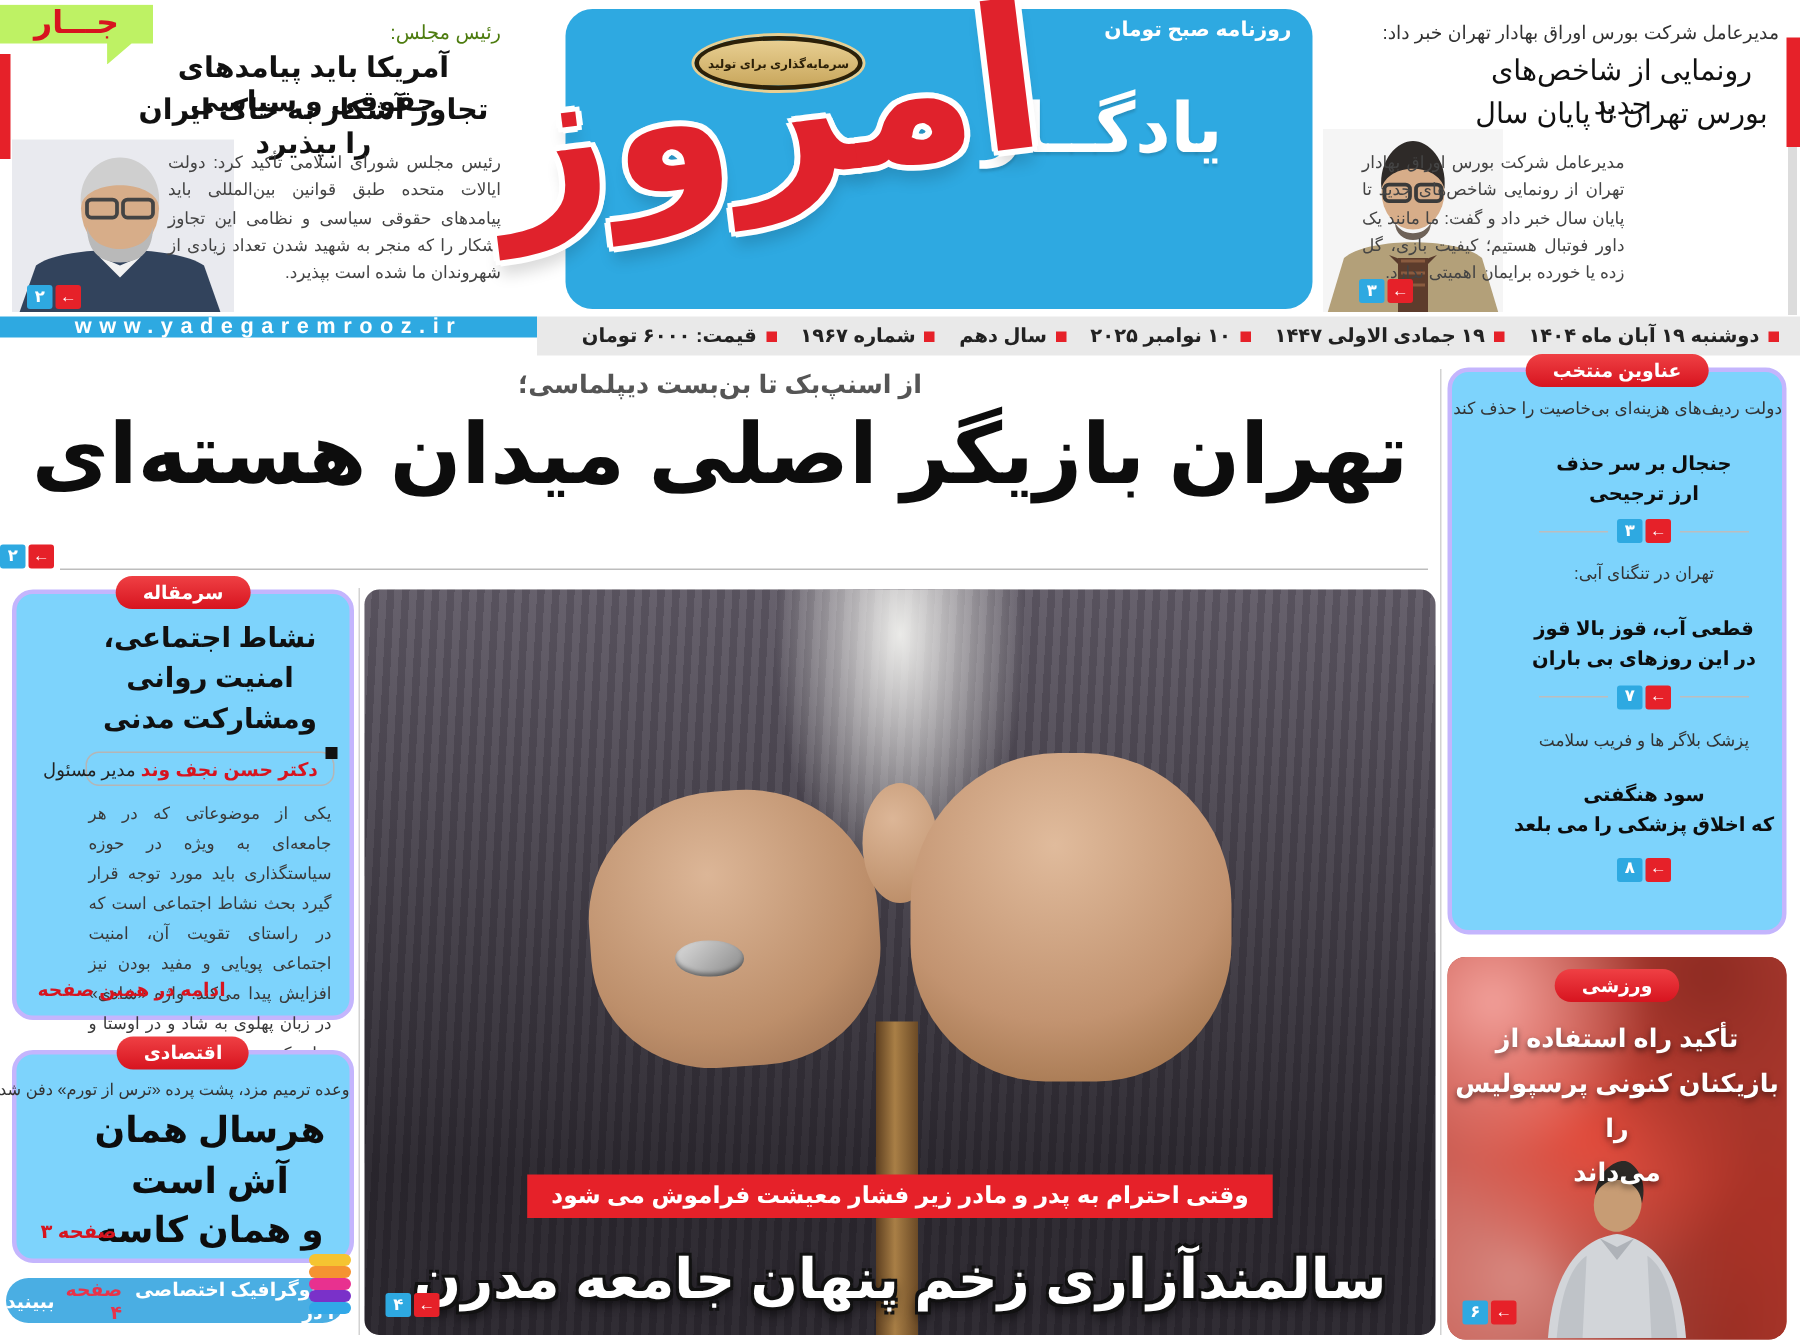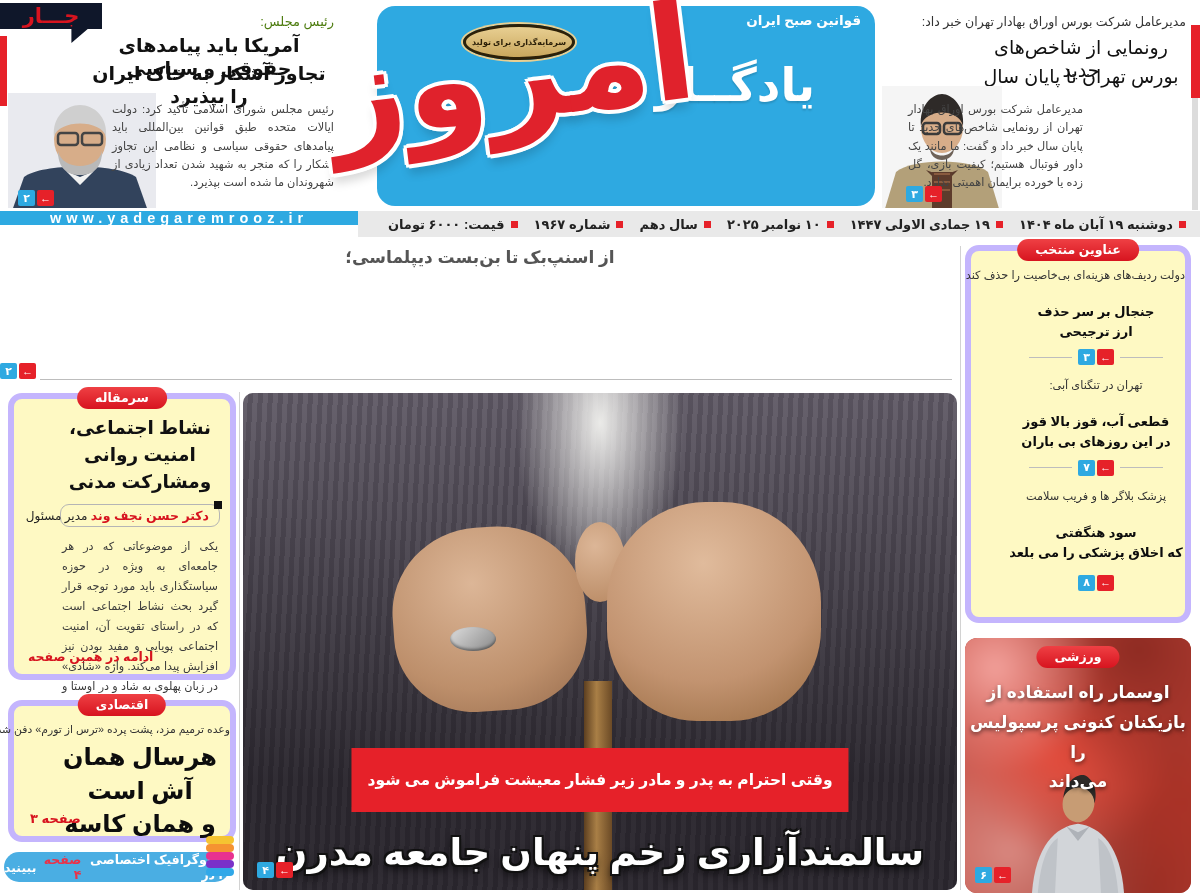--- a/index.html
+++ b/index.html
@@ -1,35 +1,35 @@
 <!DOCTYPE html>
 <html lang="fa"><head>
 <meta charset="utf-8">
 <style>
   * { margin:0; padding:0; box-sizing:border-box; }
   html,body { background:#fff; }
   body { font-family:"Liberation Sans","DejaVu Sans",sans-serif; }
   .page { position:relative; width:1200px; height:895px; background:#fff; overflow:hidden; direction:rtl; margin:0 auto; }
 
   
-  .card { position:absolute; background:#fef9c3; border:6px solid #c4b5fd; border-radius:14px;padding-left:36px; }
+  .card { position:absolute; background:#7dd3fc; border:3px solid #c4b5fd; border-radius:14px;padding-left:36px; }
   .pill { position:absolute; top:-12px; left:50%; transform:translateX(-50%);
           background:linear-gradient(#ef4044,#d7141f); color:#fff; font-size:12.5px; font-weight:bold;
           padding:3px 18px 4px; border-radius:12px; white-space:nowrap; z-index:2; }
   .marker { direction:ltr; display:inline-flex; gap:2px; }
   .m-num, .m-arrow { width:17px; height:16px; color:#fff; font-size:11px; font-weight:bold;
           display:flex; align-items:center; justify-content:center; border-radius:2px; line-height:1; }
   .m-num { background:#2ea9e1; }
   .m-arrow { background:#e62129; }
   .marker-row { display:flex; align-items:center; gap:6px; padding:0 22px; margin:7px 0 9px; }
   .marker-row .mline { flex:1; height:1px; background:#bdbdbd; }
 
   
   .corner-tag { position:absolute; left:0; top:3px; width:102px; height:40px;
-    background:#0f172a; color:#d7141f; font-size:21px; font-weight:bold; text-align:center; line-height:26px;
+    background:#bef264; color:#d7141f; font-size:21px; font-weight:bold; text-align:center; line-height:26px;
     clip-path:polygon(0 0,100% 0,100% 65%,86% 65%,70% 100%,70% 65%,0 65%); }
   .edge-strip-left { position:absolute; left:0; top:36px; width:7px; height:70px; background:#e62129; }
   .edge-strip-right-red { position:absolute; left:1191px; top:25px; width:9px; height:73px; background:#e62129; }
   .edge-strip-right-gray { position:absolute; left:1192px; top:98px; width:6px; height:112px; background:#dcdcdc; }
 
   
   .story-tl { position:absolute; left:8px; top:8px; width:332px; height:200px; }
   .story-tl .kicker { position:absolute; top:6px; right:6px; font-size:13px; color:#4d7c0f; }
   .story-tl .hl { position:absolute; right:6px; width:250px; text-align:center; font-size:19px; font-weight:bold; color:#111; }
   .story-tl .hl1 { top:26px; } .story-tl .hl2 { top:54px; }
@@ -112,21 +112,21 @@
       background:radial-gradient(circle at 42% 30%, #dcb697, #bd8f6b 62%, #966b4c); }
   .fist-r { left:51%; top:22%; width:30%; height:44%;
       background:radial-gradient(circle at 45% 28%, #e0bb9c, #c29370 60%, #96693f); }
   .thumb { position:absolute; left:46.5%; top:26%; width:7%; height:16%; border-radius:50%;
       background:radial-gradient(circle at 40% 30%, #dcb697, #b98a64); }
   .ring { position:absolute; left:29%; top:47%; width:6.5%; height:5%; border-radius:50%;
       background:linear-gradient(135deg,#ddd,#888); box-shadow:inset 0 -2px 3px rgba(0,0,0,.4); }
   .cane { position:absolute; left:47.8%; top:58%; width:28px; height:42%;
       background:linear-gradient(90deg,#5d3f20,#a97f46 45%,#6b4a26); }
   .photo-caption { position:absolute; bottom:78px; left:50%; transform:translateX(-50%); background:#e62129;
-      color:#fff; font-weight:bold; font-size:15.5px; padding:23px 16px; white-space:nowrap; }
+      color:#fff; font-weight:bold; font-size:15.5px; padding:5px 16px; white-space:nowrap; }
   .photo-headline { position:absolute; bottom:16px; width:100%; text-align:center; color:#fff; font-size:37px; font-weight:bold;
       text-shadow:2px 2px 0 #111,-2px 2px 0 #111,2px -2px 0 #111,-2px -2px 0 #111,0 4px 8px rgba(0,0,0,.8); }
   .photo-main .marker { position:absolute; left:14px; bottom:12px; }
 
   
   .selected { left:965px; top:245px; width:226px; height:378px; }
   .sel-kicker { text-align:center; font-size:11.3px; color:#333; margin-top:14px; white-space:nowrap; }
   .sel-hl { text-align:center; font-size:13px; font-weight:bold; color:#0d0d0d; line-height:1.55; margin-top:20px; }
   .selected .first { margin-top:18px; }
 
@@ -173,21 +173,21 @@
     </div>
     <div class="body">رئیس مجلس شورای اسلامی تأکید کرد: دولت ایالات متحده طبق قوانین بین‌المللی باید پیامدهای حقوقی سیاسی و نظامی این تجاوز آشکار را که منجر به شهید شدن تعداد زیادی از شهروندان ما شده است بپذیرد.</div>
     <span class="marker">
       <span class="m-num">۲</span>
       <span class="m-arrow">←</span>
     </span>
   </div>
 
   <div class="logo-block">
     <div class="logo-bg"></div>
-    <div class="logo-tagline">قوانین صبح ایران</div>
+    <div class="logo-tagline">روزنامه صبح تومان</div>
     <div class="logo-badge">سرمایه‌گذاری برای تولید</div>
     <div class="logo-sub">یادگــار</div>
     <div class="logo-main">امروز</div>
   </div>
 
   <div class="story-tr">
     <div class="kicker">مدیرعامل شرکت بورس اوراق بهادار تهران خبر داد:</div>
     <div class="hl hl1">رونمایی از شاخص‌های جدید</div>
     <div class="hl hl2">بورس تهران تا پایان سال</div>
     <div class="photo-tr-box" style="right:auto;left:2px;">
@@ -215,20 +215,21 @@
   <div class="date-bar">
     <span class="date-item">دوشنبه ۱۹ آبان ماه ۱۴۰۴</span>
     <span class="date-item">۱۹ جمادی الاولی ۱۴۴۷</span>
     <span class="date-item">۱۰ نوامبر ۲۰۲۵</span>
     <span class="date-item">سال دهم</span>
     <span class="date-item">شماره ۱۹۶۷</span>
     <span class="date-item">قیمت: ۶۰۰۰ تومان</span>
   </div>
 
   <div class="lead-kicker">از اسنپ‌بک تا بن‌بست دیپلماسی؛</div>
+  <div class="lead-headline">تهران بازیگر اصلی میدان هسته‌ای</div>
   <span class="marker lead-marker">
     <span class="m-num">۲</span>
     <span class="m-arrow">←</span>
   </span>
   <div class="lead-divider"></div>
   <div class="col-divider" style="left:239px;top:392px;height:498px;"></div>
   <div class="col-divider" style="left:960px;top:246px;height:644px;"></div>
 
   <div class="card editorial">
     <div class="pill">سرمقاله</div>
@@ -329,21 +330,21 @@
           <span class="m-arrow">←</span>
         </span>
       </div>
     </div>
   </div>
 
   <div class="sports">
     <div class="sports-bg"></div>
     <div class="pill">ورزشی</div>
     <div class="sports-hl">
-      <div>اوسمار راه استفاده از</div>
+      <div>تأکید راه استفاده از</div>
       <div>بازیکنان کنونی پرسپولیس را</div>
       <div>می‌داند</div>
     </div>
     <div class="coach">
       <svg width="150" height="130" viewBox="0 0 100 90">
         <path d="M18,92 C20,58 34,44 50,42 C66,44 80,58 82,92 Z" fill="#d2d5d9"></path>
         <path d="M42,44 L50,54 L58,44 L50,48 Z" fill="#aeb2b8"></path>
         <path d="M22,92 C24,66 30,56 36,52 L34,92 Z" fill="#bfc3c8"></path>
         <path d="M78,92 C76,66 70,56 64,52 L66,92 Z" fill="#bfc3c8"></path>
         <g transform="rotate(10 50 30)">

